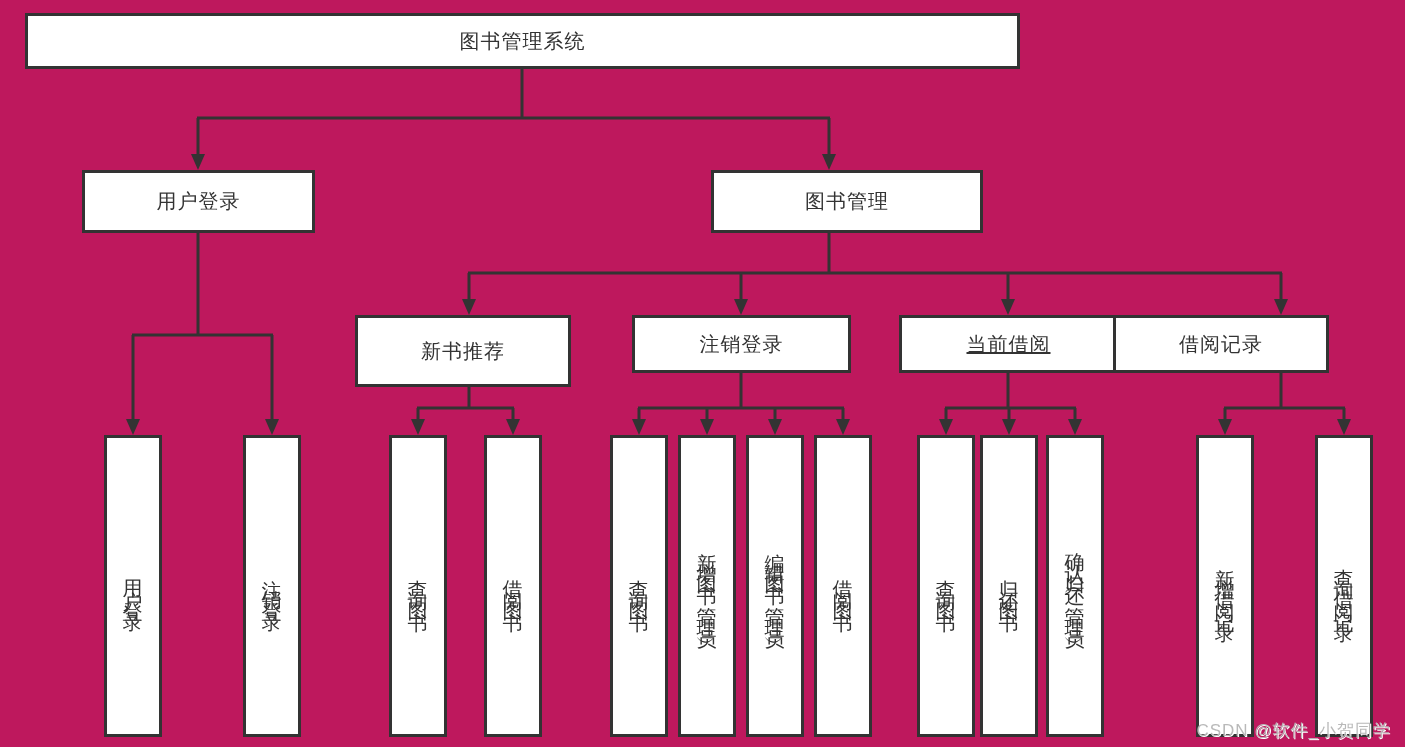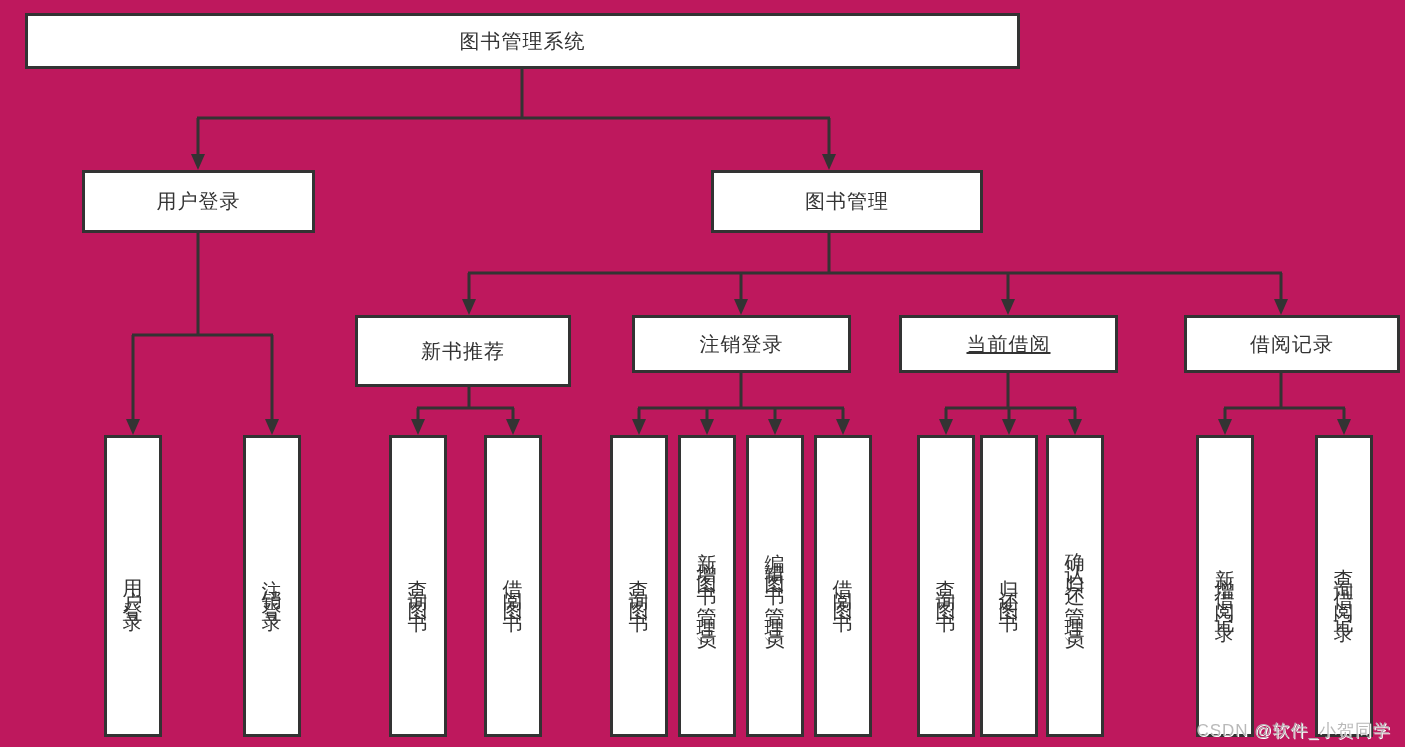--- a/index.html
+++ b/index.html
@@ -44,21 +44,21 @@
     font-size: 20px;
     white-space: nowrap;
   }
   
   #root-box        { left: 25px;   top: 13px;  width: 995px; height: 56px; }
   #l1-user-login   { left: 82px;   top: 170px; width: 233px; height: 63px; }
   #l1-book-mgmt    { left: 711px;  top: 170px; width: 272px; height: 63px; }
   #l2-newbook      { left: 355px;  top: 315px; width: 216px; height: 72px; }
   #l2-borrow       { left: 632px;  top: 315px; width: 219px; height: 58px; }
   #l2-current      { left: 899px;  top: 315px; width: 219px; height: 58px; text-decoration: underline; }
-  #l2-records      { left: 1184px; top: 315px; width: 216px; height: 58px; }
+  #l2-records      { left: 1113px; top: 315px; width: 216px; height: 58px; }
   #leaf-a1 { left: 104px; }
   #leaf-a2 { left: 243px; }
   #leaf-b1 { left: 389px; }
   #leaf-b2 { left: 484px; }
   #leaf-c1 { left: 610px; }
   #leaf-c2 { left: 678px; }
   #leaf-c3 { left: 746px; }
   #leaf-c4 { left: 814px; }
   #leaf-d1 { left: 917px; }
   #leaf-d2 { left: 980px; }

